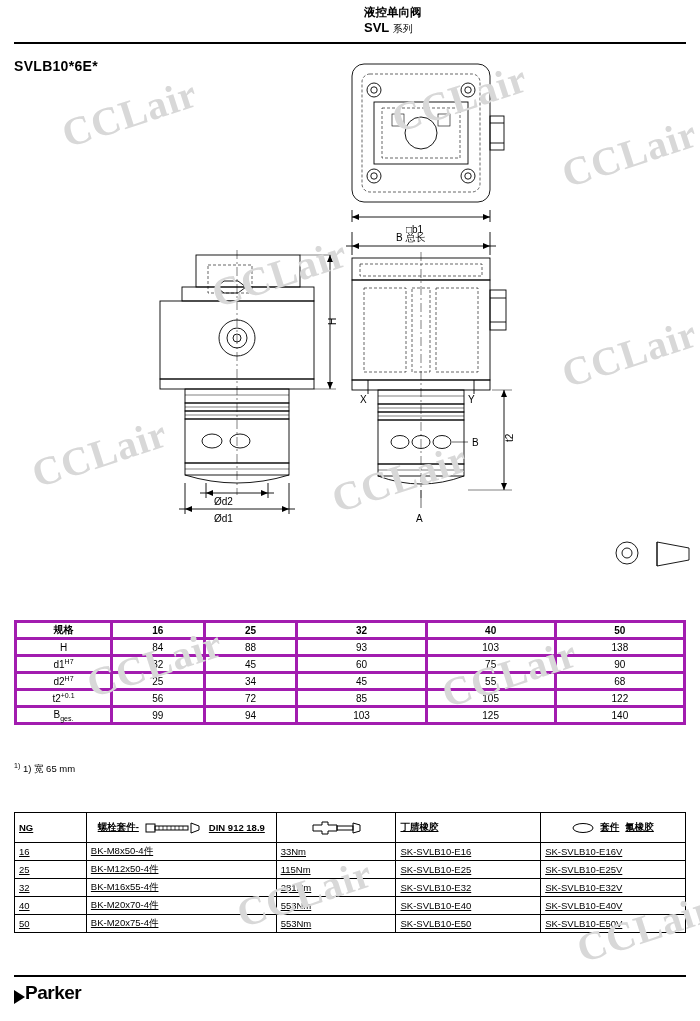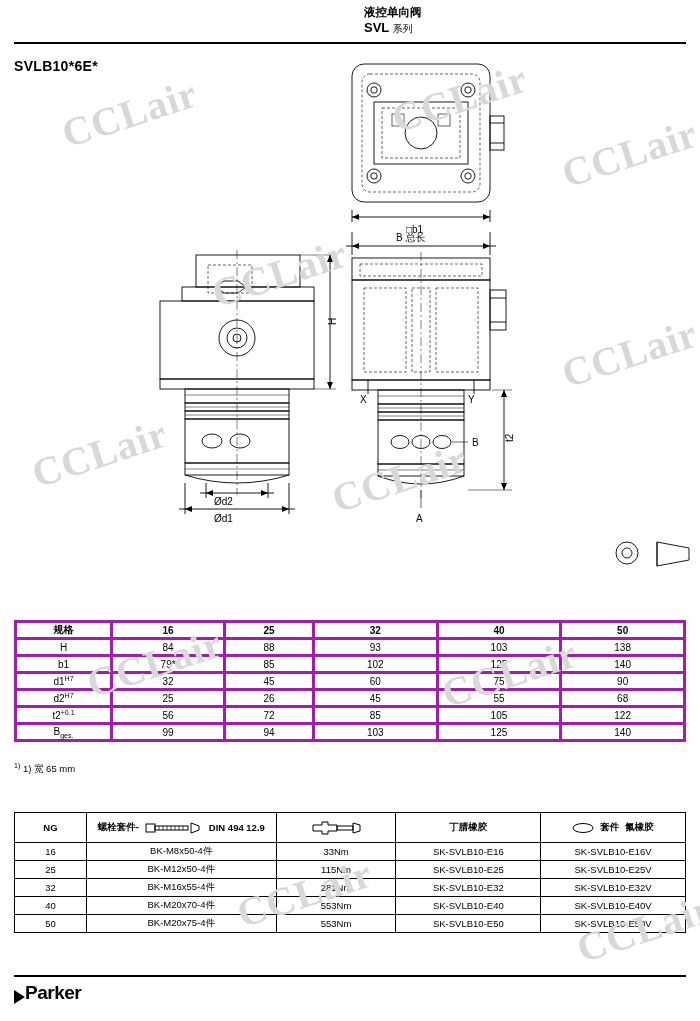--- a/index.html
+++ b/index.html
@@ -39,21 +39,21 @@
   table { border-collapse:collapse; font-size:10px; }
   .dim-table { position:absolute; left:14px; top:620px; width:672px; }
   .dim-table th, .dim-table td { border:3px solid #a21caf; height:17px; text-align:center; padding:0; }
   .dim-table th { font-weight:bold; font-size:10px; }
   .dim-table td.lbl { width:96px; font-size:10px; }
   .dim-table col.c1 { width:96px; }
   .note { position:absolute; left:14px; top:762px; font-size:9.5px; }
   .note sup { font-size:7px; }
 
   .kit-table { position:absolute; left:14px; top:812px; width:672px; }
-  .kit-table td, .kit-table th { border:1px solid #000; height:18px; padding:0 4px; text-align:center; font-size:9.5px; }
+  .kit-table td, .kit-table th { border:1px solid #000; height:18px; padding:0 4px; font-size:9.5px;text-decoration:underline; }
   .kit-table thead td { height:30px; font-weight:bold; }
   .kit-table .ng-col { width:72px; }
   .kit-table .bolt-col { width:190px; }
   .kit-table .torque-col { width:120px; }
   .kit-table .seal1-col { width:145px; }
   .kit-table .seal2-col { width:145px; }
   .hdr-inline { display:flex; align-items:center; justify-content:center; gap:6px; }
   .hdr-inline svg { display:block; }
 
   
@@ -275,39 +275,31 @@
     <tbody>
       <tr>
         <td class="lbl"><span>H</span></td>
         <td>84</td>
         <td>88</td>
         <td>93</td>
         <td>103</td>
         <td>138</td>
       </tr>
       <tr>
-        <td class="lbl"><span>b1</span></td>
-        <td>79*</td>
-        <td>85</td>
-        <td>102</td>
-        <td>125</td>
-        <td>140</td>
-      </tr>
-      <tr>
         <td class="lbl"><span>d1</span><sup style="font-size:7px">H7</sup></td>
         <td>32</td>
         <td>45</td>
         <td>60</td>
         <td>75</td>
         <td>90</td>
       </tr>
       <tr>
         <td class="lbl"><span>d2</span><sup style="font-size:7px">H7</sup></td>
         <td>25</td>
-        <td>26</td>
+        <td>34</td>
         <td>45</td>
         <td>55</td>
         <td>68</td>
       </tr>
       <tr>
         <td class="lbl"><span>t2</span><sup style="font-size:7px">+0.1</sup></td>
         <td>56</td>
         <td>72</td>
         <td>85</td>
         <td>105</td>
@@ -347,21 +339,21 @@
               <rect x="10" y="5" width="33" height="4" fill="none" stroke="#000" stroke-width="1"></rect>
               <line x1="14" y1="5" x2="14" y2="9" stroke="#000" stroke-width="0.7"></line>
               <line x1="18" y1="5" x2="18" y2="9" stroke="#000" stroke-width="0.7"></line>
               <line x1="22" y1="5" x2="22" y2="9" stroke="#000" stroke-width="0.7"></line>
               <line x1="26" y1="5" x2="26" y2="9" stroke="#000" stroke-width="0.7"></line>
               <line x1="30" y1="5" x2="30" y2="9" stroke="#000" stroke-width="0.7"></line>
               <line x1="34" y1="5" x2="34" y2="9" stroke="#000" stroke-width="0.7"></line>
               <line x1="38" y1="5" x2="38" y2="9" stroke="#000" stroke-width="0.7"></line>
               <path d="M46 2 l8 3 v4 l-8 3 z" fill="none" stroke="#000" stroke-width="1"></path>
             </svg>
-            <span>DIN 494 12.9</span>
+            <span>DIN 912 18.9</span>
           </div>
         </td>
         <td>
           <div class="hdr-inline">
             <svg width="52" height="16" viewBox="0 0 52 16">
               <path d="M3 5 l9 0 l0 -3 l6 0 l0 3 l9 0 l0 6 l-9 0 l0 3 l-6 0 l0 -3 l-9 0 z" fill="none" stroke="#000" stroke-width="1"></path>
               <rect x="27" y="6" width="16" height="4" fill="none" stroke="#000" stroke-width="1"></rect>
               <path d="M43 3 l7 2 v6 l-7 2 z" fill="none" stroke="#000" stroke-width="1"></path>
             </svg>
           </div>

